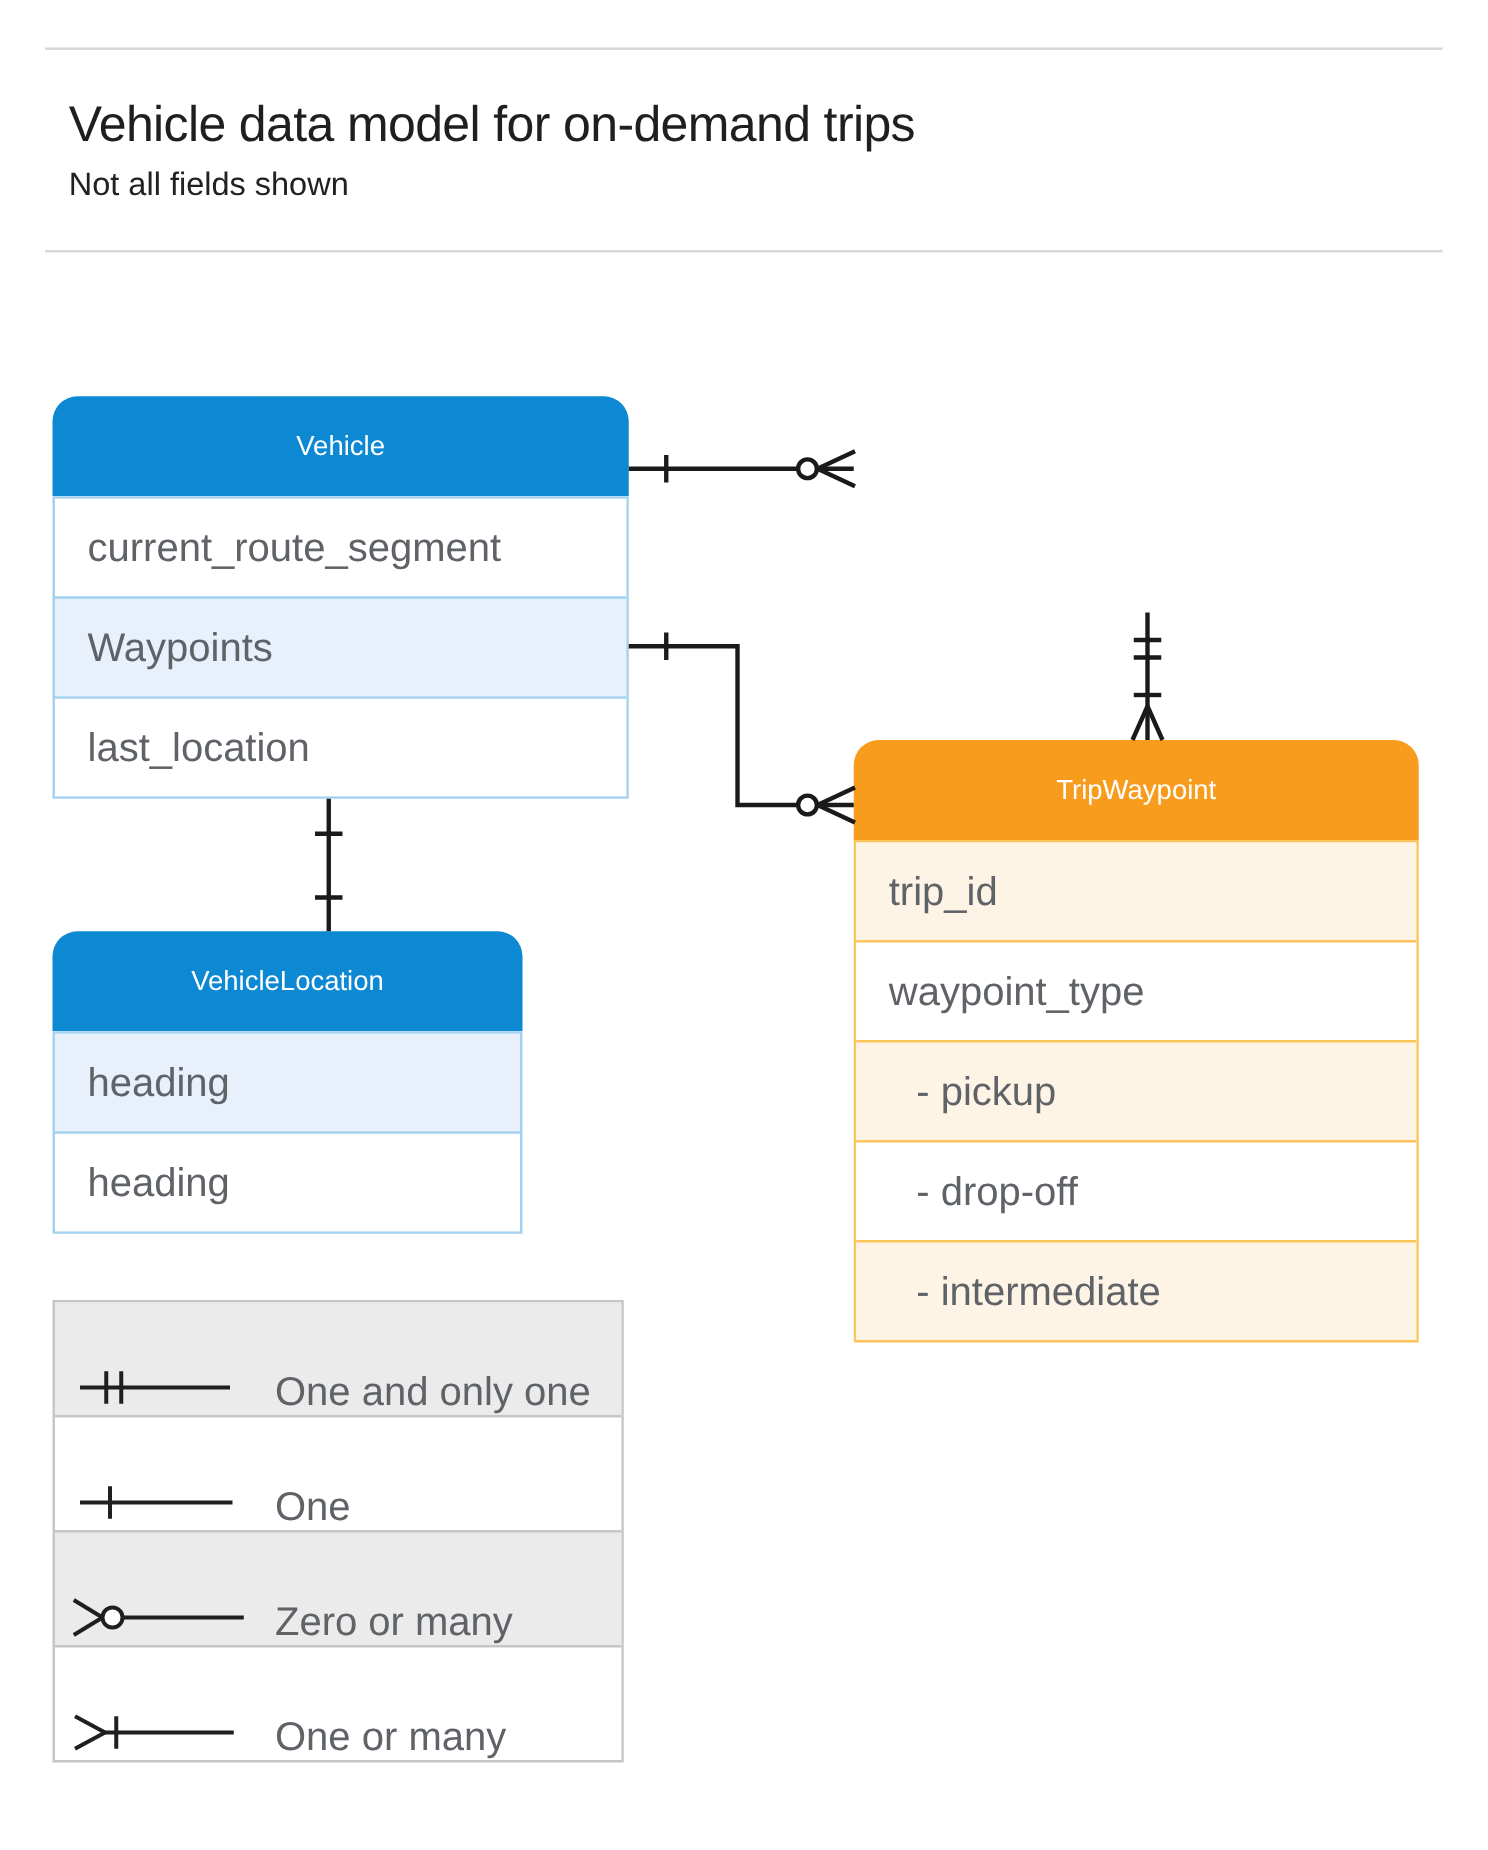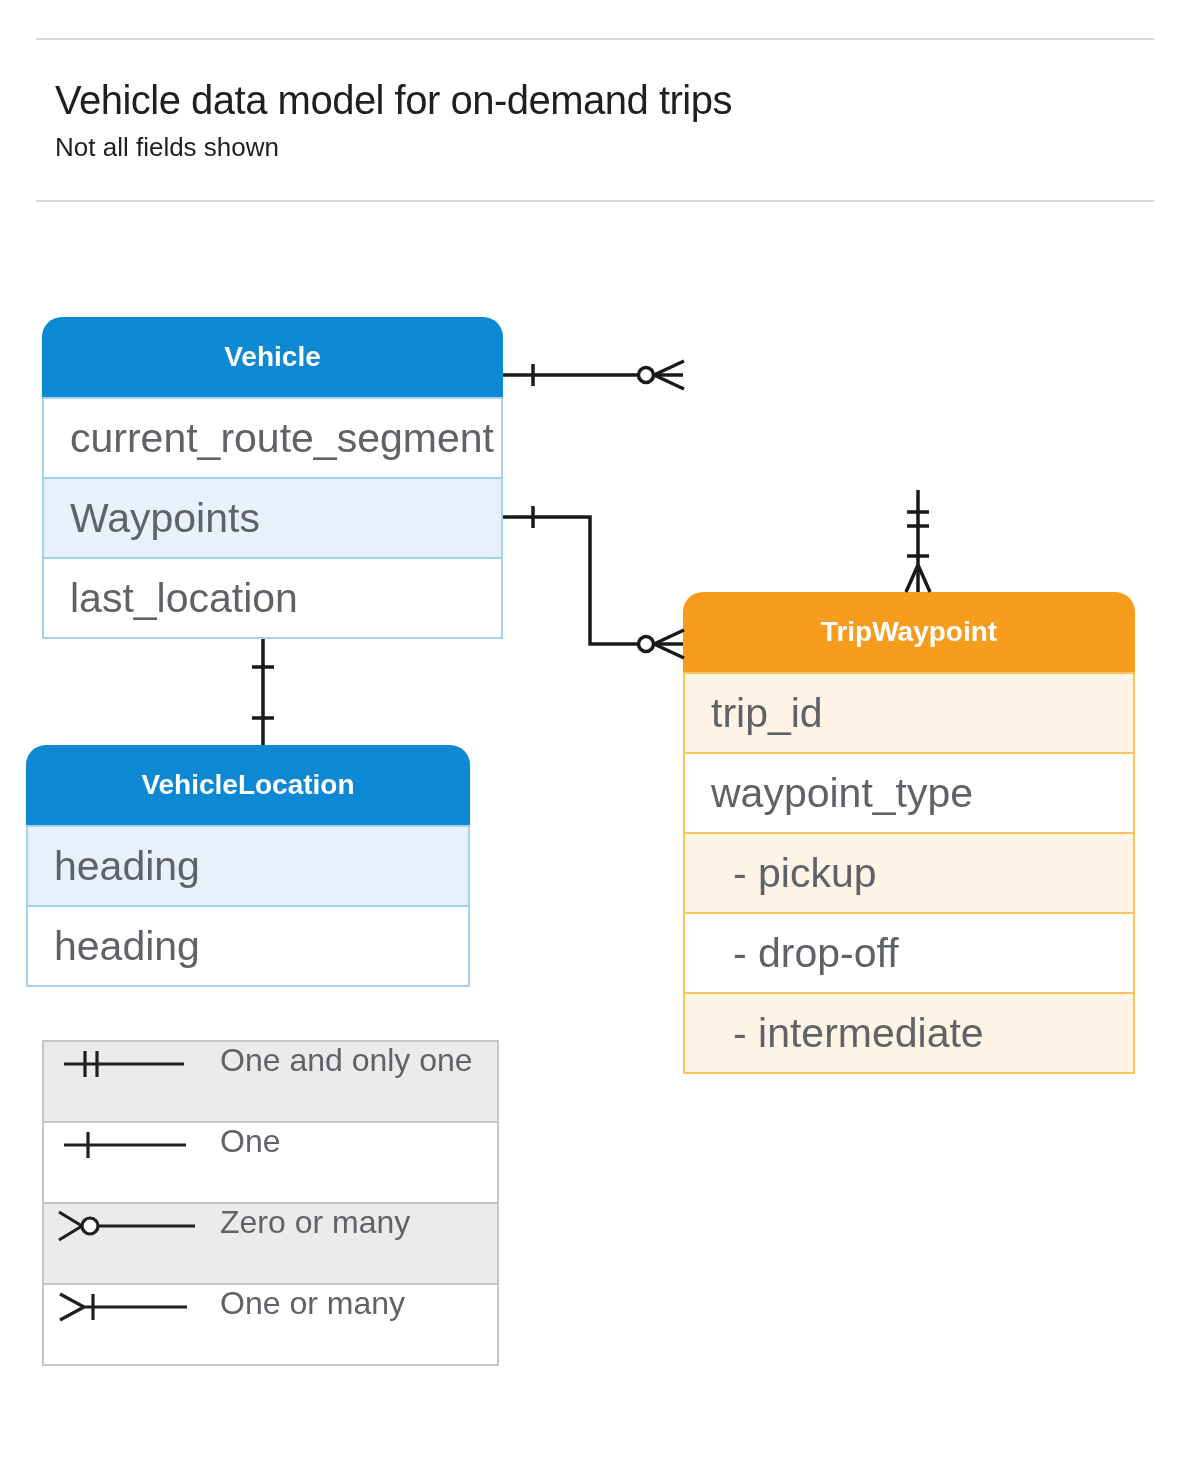--- a/index.html
+++ b/index.html
@@ -19,36 +19,36 @@
   
   .e-blue   { --hdr:#0d88d2; --bc:#a3d1ef; --tint:#e8f1fb; }
   .e-green  { --hdr:#2e8b4a; --bc:#a9d6b2; --tint:#e9f4ec; }
   .e-orange { --hdr:#f89c1e; --bc:#fbc55c; --tint:#fdf4e5; }
   .e-gray   { --hdr:#9c9c9c; --bc:#c6c6c6; --tint:#ebebeb; }
 
   .entity { position:absolute; box-sizing:border-box; }
   .hdr {
     height:80px; background:var(--hdr); border-radius:20px 20px 0 0;
     display:flex; align-items:center; justify-content:center;
-    color:#ffffff; font-weight:bold; font-size:28px;
+    color:#ffffff; font-weight:normal; font-size:22px;
   }
   .hdr.tall { height:84px; }
   .rows { border:2px solid var(--bc); background:#fff; }
   .row {
     height:78px; display:flex; align-items:center; padding-left:26px;
-    font-size:41px; color:#5f6368; border-top:2px solid var(--bc);
+    font-size:32px; color:#5f6368; border-top:2px solid var(--bc);
     background:#ffffff; white-space:pre;
   }
   .row:first-child { border-top:none; }
   .row.tint { background:var(--tint); }
   .row.indent { padding-left:48px; }
 
   
   .krow {
-    height:79px; display:flex; align-items:flex-start; padding-left:14px;
+    height:90px; display:flex; align-items:flex-end; padding-left:14px;
     border-top:2px solid var(--bc); background:#ffffff;
   }
   .krow:first-child { border-top:none; }
   .krow.tint { background:var(--tint); }
   .krow .sym { flex:none; width:150px; height:44px; }
   .krow .klabel { margin-left:12px; font-size:32px; color:#5f6368; white-space:nowrap; }
   .sym path, .sym circle { stroke:#1f1f1f; stroke-width:3.2; fill:none; }
   .sym circle { fill:#fff; }
 
   
@@ -84,21 +84,21 @@
     </div>
     <div class="rows">
       <div class="row tint"><span>trip_id</span></div>
       <div class="row"><span>waypoint_type</span></div>
       <div class="row tint indent"><span>- pickup</span></div>
       <div class="row indent"><span>- drop-off</span></div>
       <div class="row tint indent"><span>- intermediate</span></div>
     </div>
   </div>
 
-  <div class="entity e-blue" style="left:26px; top:745px; width:444px">
+  <div class="entity e-blue" style="left:42px; top:745px; width:376px">
     <div class="hdr">
       <span>VehicleLocation</span>
     </div>
     <div class="rows">
       <div class="row tint"><span>heading</span></div>
       <div class="row"><span>heading</span></div>
     </div>
   </div>
 
   <div class="entity e-gray" style="left:42px; top:1040px; width:457px">

